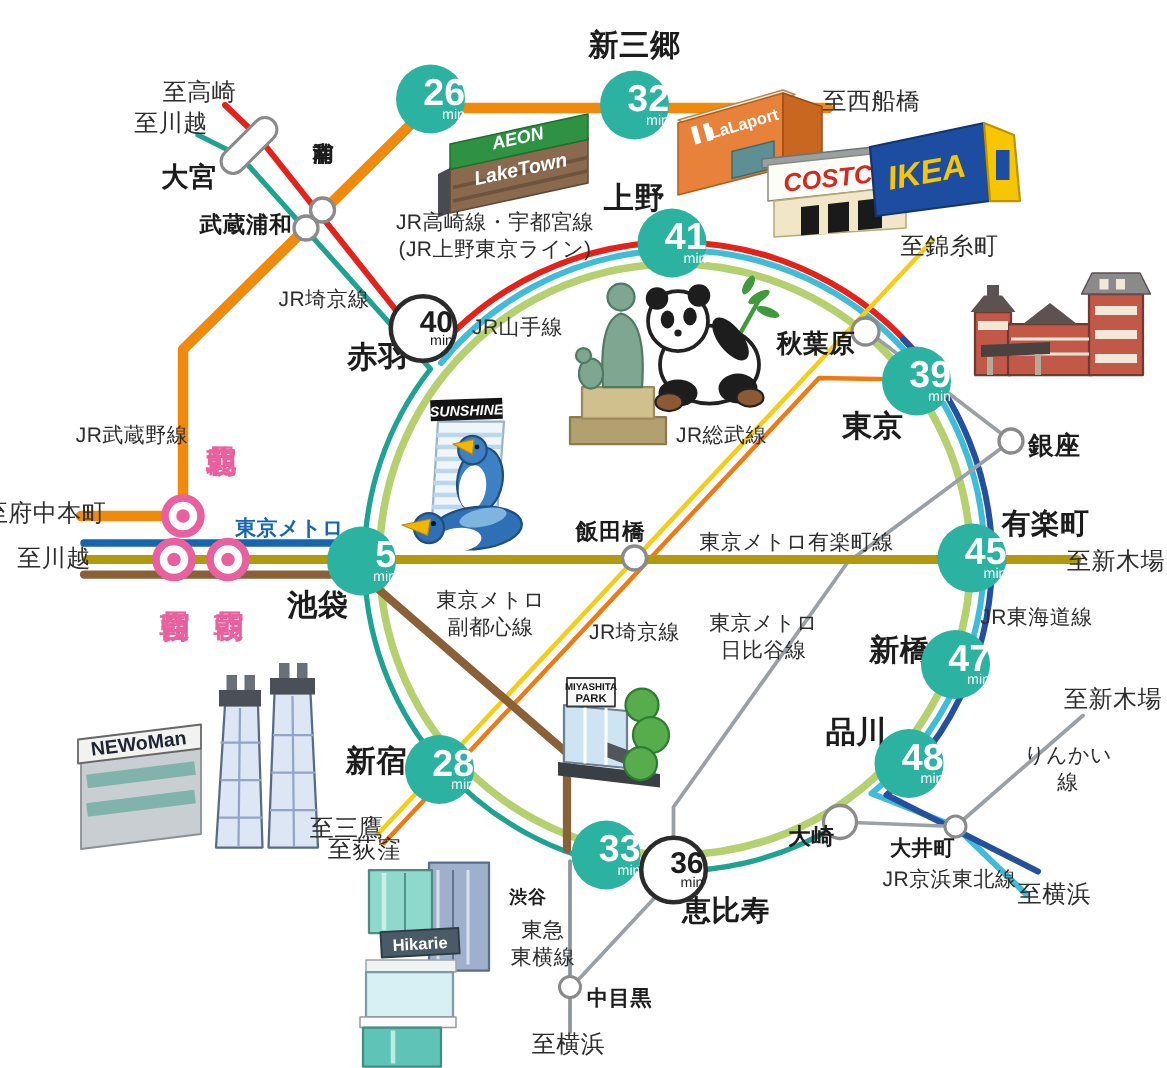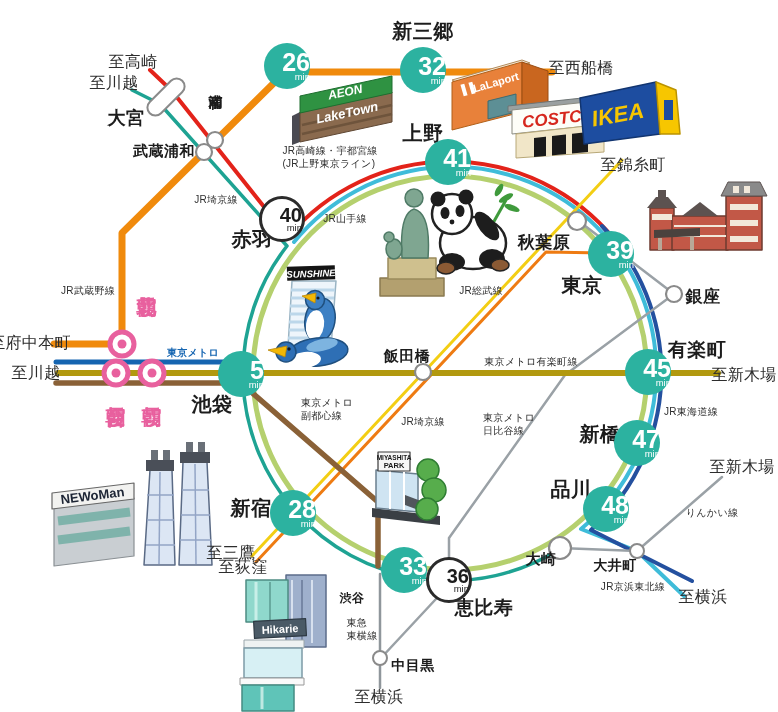--- a/index.html
+++ b/index.html
@@ -2,22 +2,22 @@
 <html><head>
 <meta charset="utf-8">
 <style>
   html,body{margin:0;padding:0;background:#fff;}
   .stage{position:relative;width:778px;height:712px;background:#ffffff;overflow:hidden;
          font-family:"Liberation Sans",sans-serif;}
   .stage svg{position:absolute;left:0;top:0;}
   svg text{font-family:"Liberation Sans",sans-serif;}
   .lbl{position:absolute;transform:translate(-50%,-50%);color:#1c1c1c;font-weight:bold;
        white-space:pre-line;text-align:center;line-height:1.12;letter-spacing:0.5px;}
-  .llb{position:absolute;transform:translate(-50%,-50%);font-size:10px;color:#2d2d2d;
-       white-space:pre-line;text-align:left;line-height:1.3;letter-spacing:0.3px;}
+  .llb{position:absolute;transform:translate(-50%,-50%);font-size:14px;color:#2d2d2d;
+       white-space:pre-line;text-align:center;line-height:1.3;letter-spacing:0.3px;}
   .llb.blue{color:#1565b1;font-weight:bold;}
   .dst{position:absolute;transform:translate(-50%,-50%);font-size:16px;color:#2d2d2d;
        white-space:nowrap;letter-spacing:0.3px;}
   .vlbl{position:absolute;writing-mode:vertical-rl;text-orientation:upright;
         transform:translateX(-50%);font-weight:bold;color:#1c1c1c;line-height:1;}
   .vlbl.pink{color:#e8609e;}
   .badge{position:absolute;transform:translate(-50%,-50%);border-radius:50%;
          display:flex;flex-direction:column;align-items:flex-end;justify-content:center;z-index:5;}
   .badge.teal{width:46px;height:46px;background:#2cb2a0;color:#fff;}
   .badge.white{width:40px;height:40px;background:#fff;border:3px solid #2b2b2b;color:#1c1c1c;}
@@ -306,21 +306,21 @@
       <span class="num">36</span>
       <span class="unit">min</span>
     </div>
 
 <div class="lbl" style="left:423px;top:31px;font-size:20px">新三郷</div>
 <div class="lbl" style="left:126px;top:118px;font-size:18px">大宮</div>
 <div class="vlbl" style="left:216px;top:84px;font-size:14px">南浦和</div>
 <div class="lbl" style="left:164px;top:151px;font-size:15px">武蔵浦和</div>
 <div class="lbl" style="left:252px;top:239px;font-size:20px">赤羽</div>
 <div class="lbl" style="left:423px;top:133px;font-size:20px">上野</div>
-<div class="lbl" style="left:544px;top:243px;font-size:17px">秋葉原</div>
+<div class="lbl" style="left:544px;top:229px;font-size:17px">秋葉原</div>
 <div class="lbl" style="left:582px;top:285px;font-size:20px">東京</div>
 <div class="lbl" style="left:703px;top:297px;font-size:17px">銀座</div>
 <div class="lbl" style="left:697px;top:350px;font-size:19px">有楽町</div>
 <div class="lbl" style="left:600px;top:434px;font-size:20px">新橋</div>
 <div class="lbl" style="left:571px;top:489px;font-size:20px">品川</div>
 <div class="lbl" style="left:541px;top:559px;font-size:15px">大崎</div>
 <div class="lbl" style="left:615px;top:566px;font-size:14px">大井町</div>
 <div class="lbl" style="left:407px;top:356px;font-size:15px">飯田橋</div>
 <div class="lbl" style="left:212px;top:404px;font-size:20px">池袋</div>
 <div class="lbl" style="left:251px;top:508px;font-size:20px">新宿</div>

